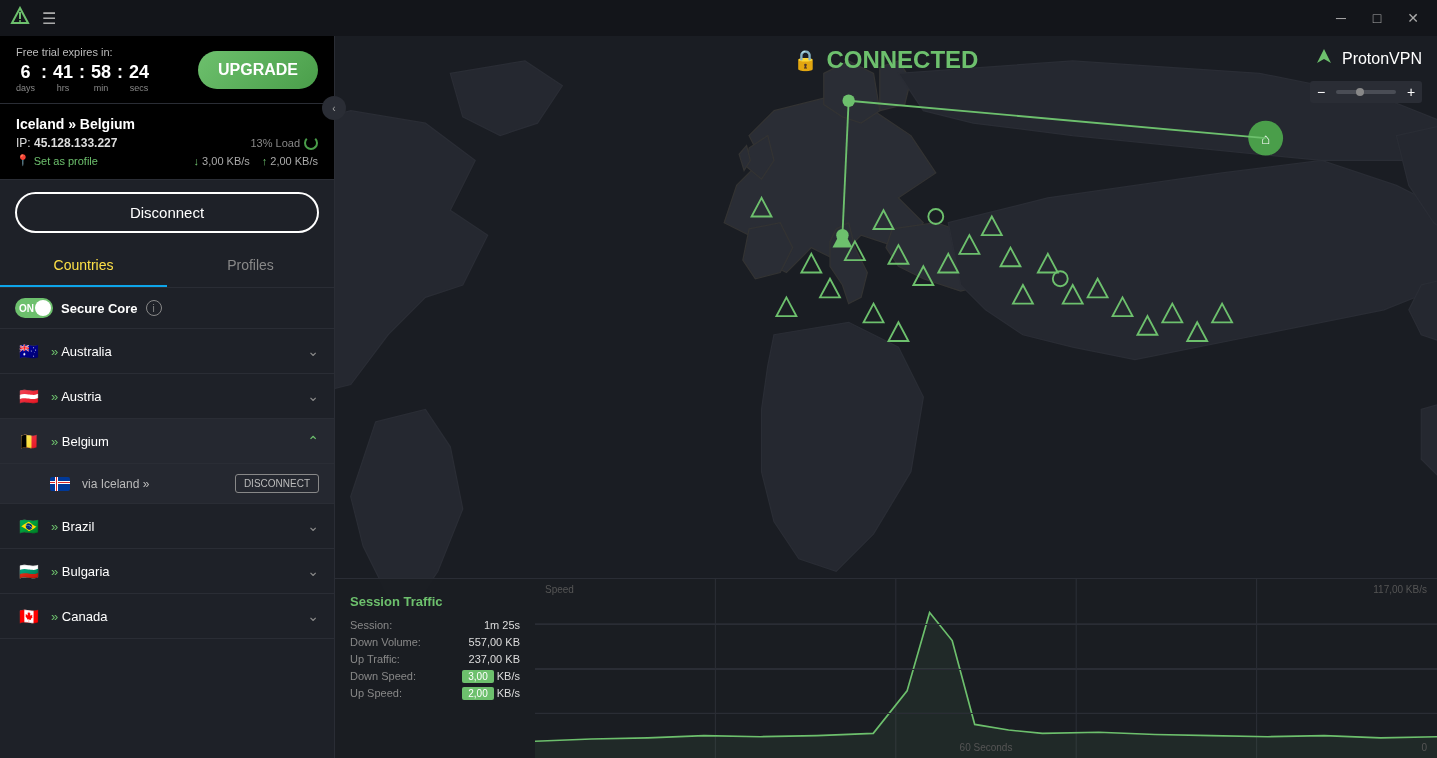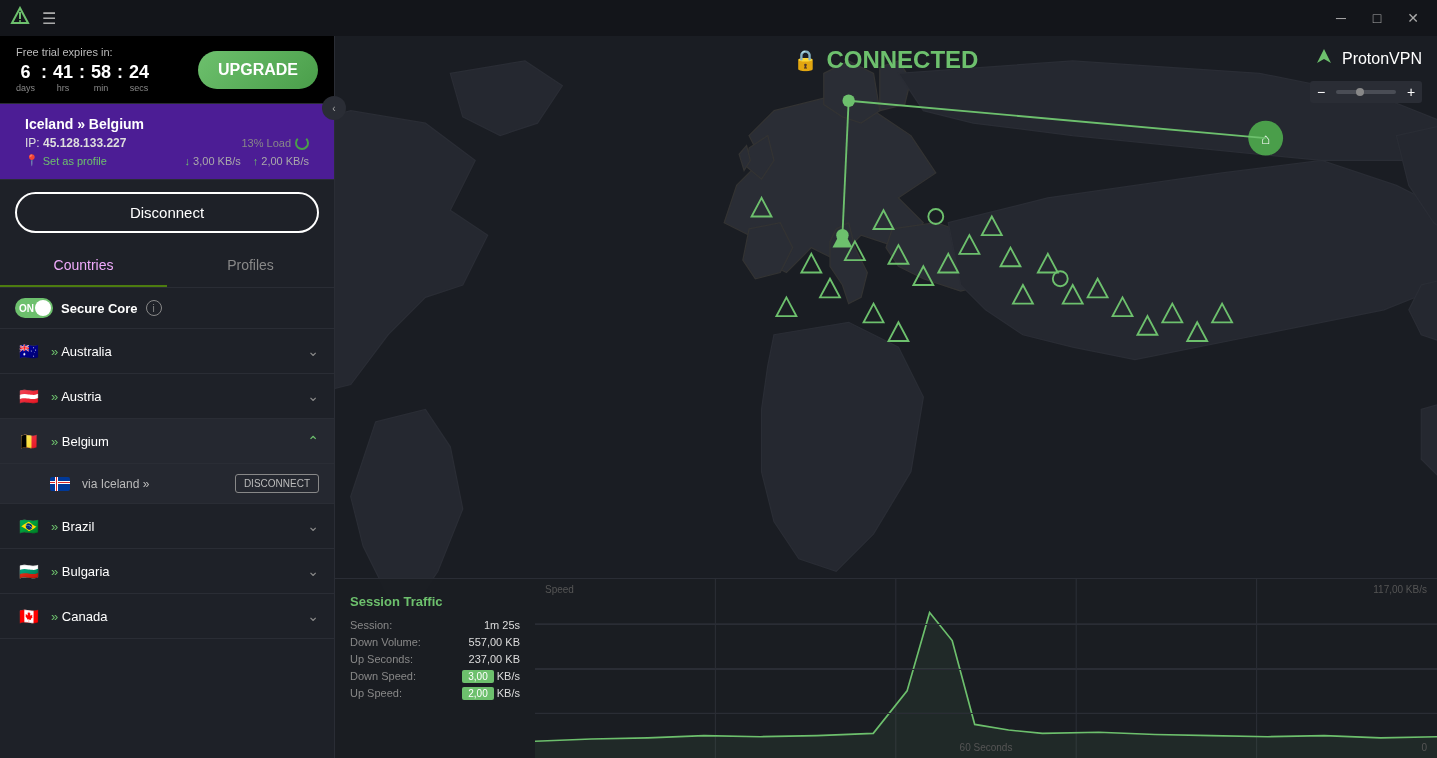--- a/index.html
+++ b/index.html
@@ -137,22 +137,22 @@
       color: #fff;
       padding: 10px 20px;
       border-radius: 20px;
       font-size: 16px;
       font-weight: bold;
       cursor: pointer;
       white-space: nowrap;
     }
 
     .connection-info {
-      padding: 12px 25px;
-      background: #4c1d95;
+      padding: 12px 16px;
+      background: #000000;
       border-bottom: 1px solid #2a2d35;
       flex-shrink: 0;
     }
     .connection-route {
       font-size: 14px;
       font-weight: bold;
       color: #fff;
       margin-bottom: 4px;
     }
     .connection-details {
@@ -228,22 +228,22 @@
     .tab {
       flex: 1;
       padding: 12px;
       text-align: center;
       font-size: 14px;
       cursor: pointer;
       color: #888;
       border-bottom: 2px solid transparent;
     }
     .tab.active {
-      color: #f0abfc;
-      border-bottom: 2px solid #4d7c0f;
+      color: #fde047;
+      border-bottom: 2px solid #0ea5e9;
     }
 
     .secure-core-row {
       display: flex;
       align-items: center;
       gap: 8px;
       padding: 10px 15px;
       border-bottom: 1px solid #2a2d35;
       flex-shrink: 0;
     }
@@ -830,21 +830,21 @@
           <span class="speed-label">Session:</span>
           <span class="speed-val">1m 25s</span>
         </div>
         <div class="speed-row">
           <span class="speed-label">Down Volume:</span>
           <span class="speed-val">
             <span>557,00</span>&nbsp;<span>KB</span>
           </span>
         </div>
         <div class="speed-row">
-          <span class="speed-label">Up Seconds:</span>
+          <span class="speed-label">Up Traffic:</span>
           <span class="speed-val">
             <span>237,00</span>&nbsp;<span>KB</span>
           </span>
         </div>
         <div class="speed-row">
           <span class="speed-label">Down Speed:</span>
           <span class="speed-val">
             <span class="speed-badge">3,00</span>&nbsp;<span>KB/s</span>
           </span>
         </div>

